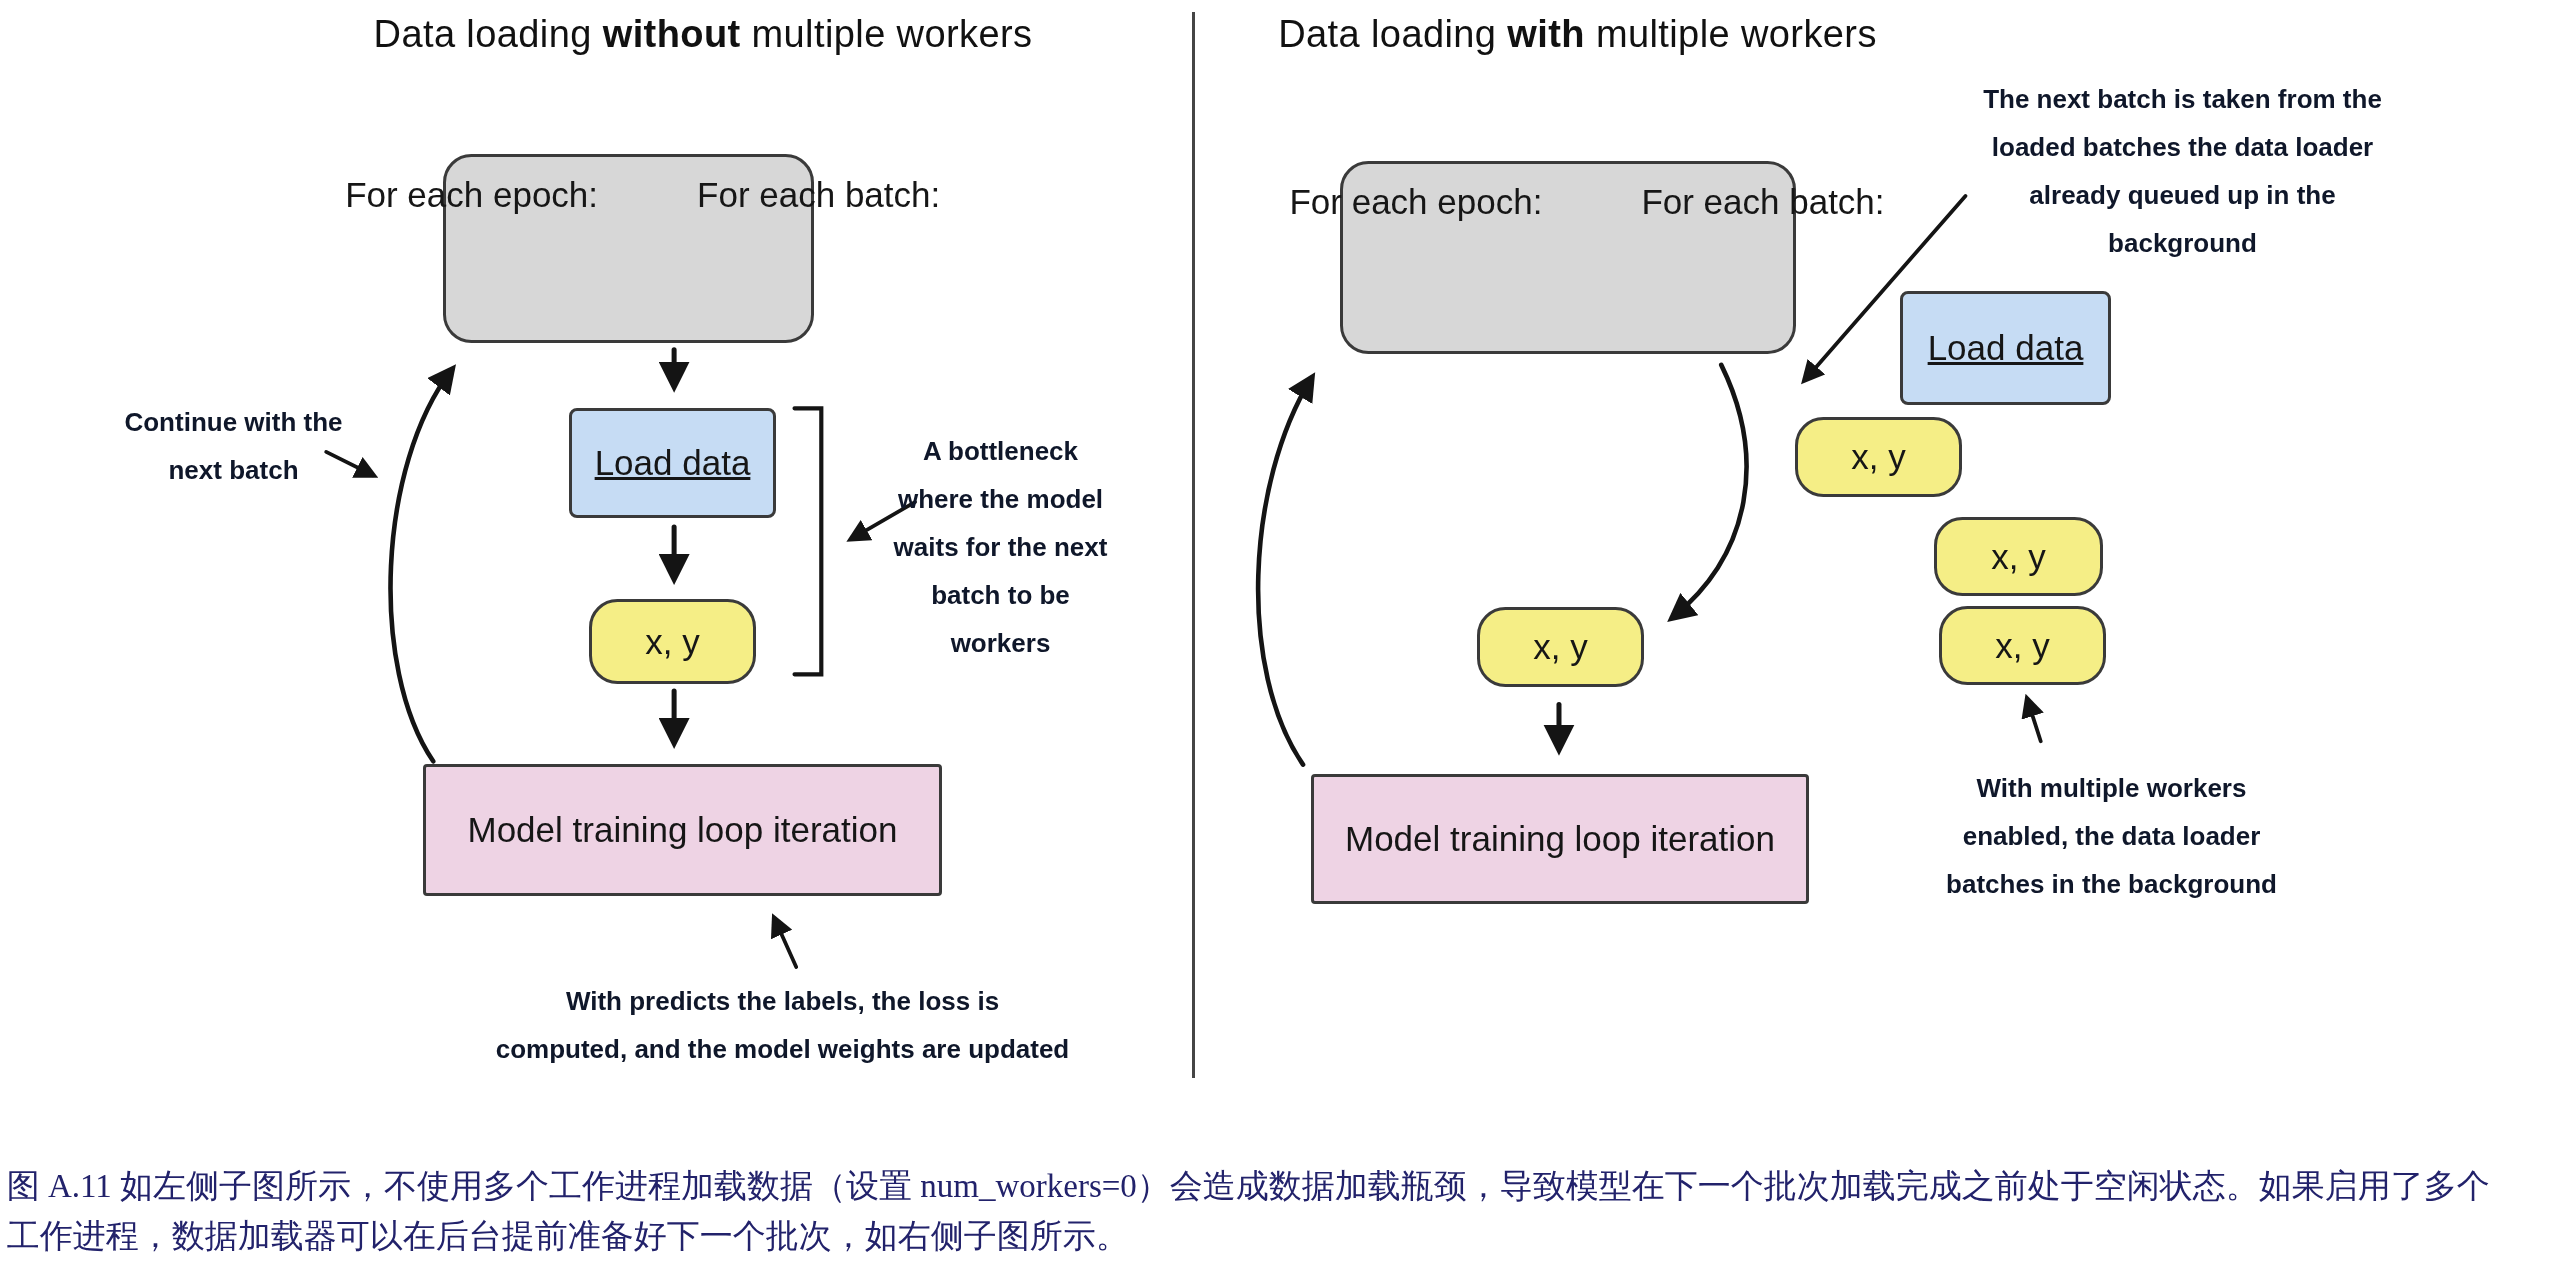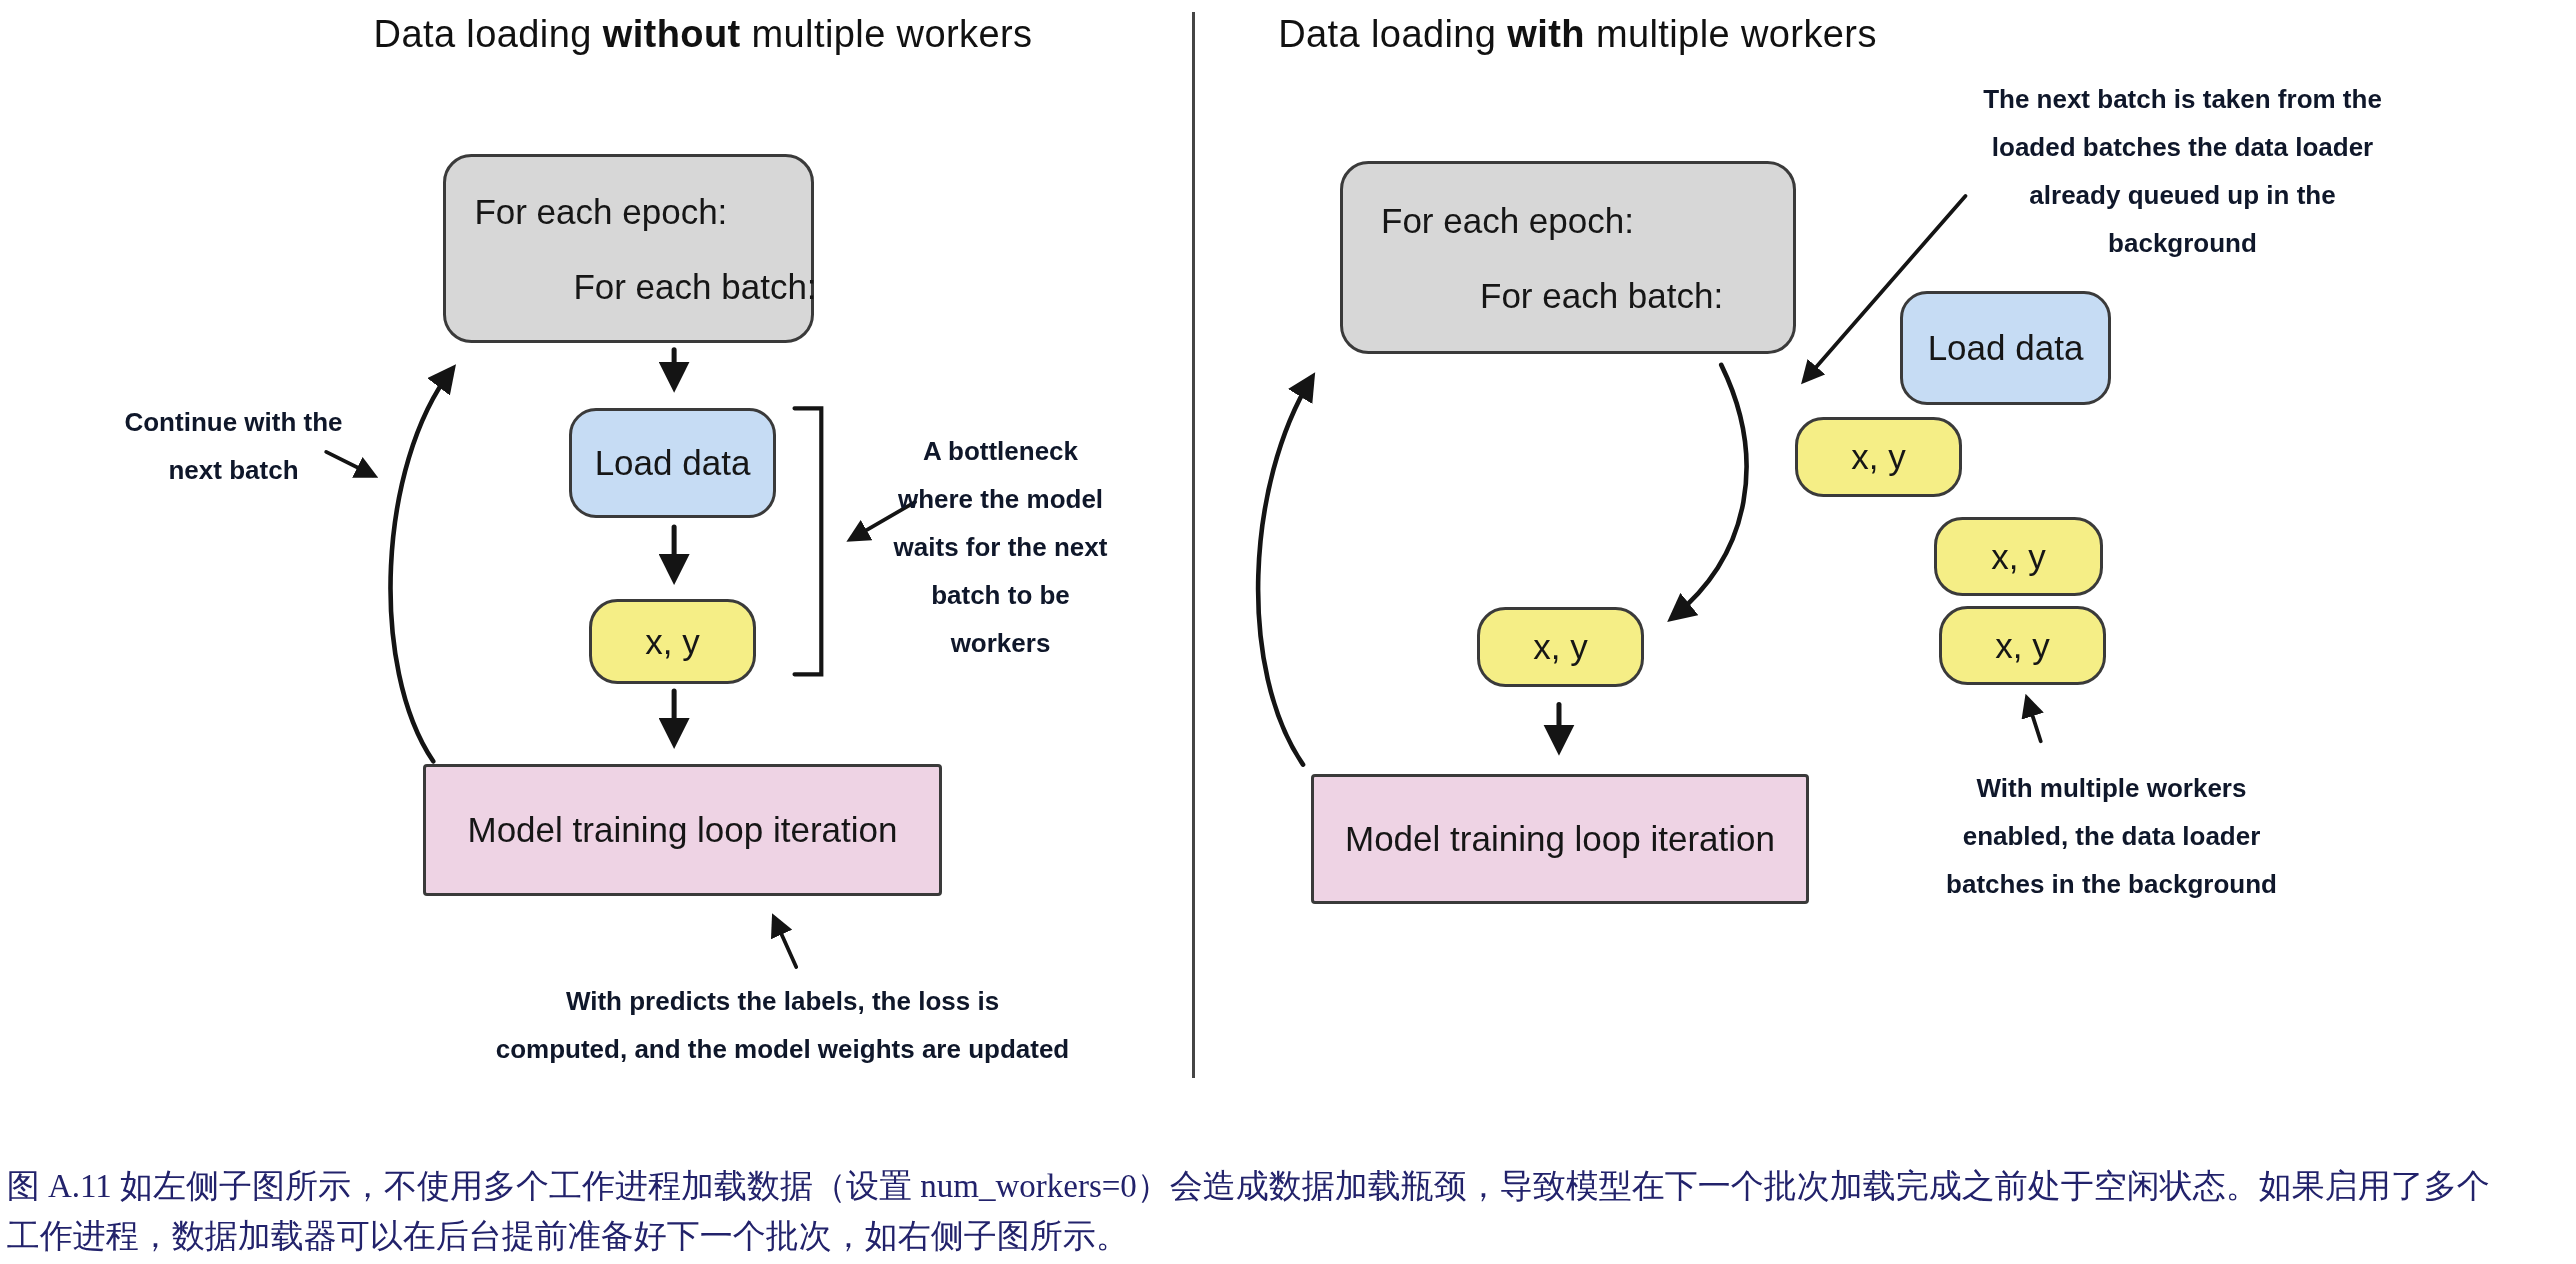--- a/index.html
+++ b/index.html
@@ -17,24 +17,24 @@
     letter-spacing:0.4px;
   }
   .title b{font-weight:bold;}
   .box{
     position:absolute; box-sizing:border-box;
     border:3.3px solid var(--box-border);
     display:flex; align-items:center; justify-content:center;
     font-size:35px; color:#161616; white-space:nowrap;
   }
   .box.gray{background:var(--gray); border-radius:28.4px;}
-  .box.blue{background:var(--blue); border-radius:27px;}
+  .box.blue{background:var(--blue); border-radius:8px;text-decoration:underline;}
   .box.yellow{background:var(--yellow); border-radius:28.4px;}
   .box.pink{background:var(--pink); border-radius:4px;}
-  .loop-box{flex-direction:column; align-items:flex-start; justify-content:center;}
+  .loop-box{flex-direction:row; align-items:flex-start; justify-content:center;}
   .loop-box .line{line-height:75px;}
   .loop-box .line2{margin-left:99px;}
   .note{
     position:absolute; font-weight:bold; font-size:26px; line-height:48px;
     color:#0f172a; text-align:center;
   }
   .note .nline{white-space:nowrap;}
   #arrow-layer{position:absolute; left:0; top:0; pointer-events:none;}
   .arrow{stroke:var(--arrow); fill:none; stroke-linecap:round;}
   .ah{fill:var(--arrow);}

